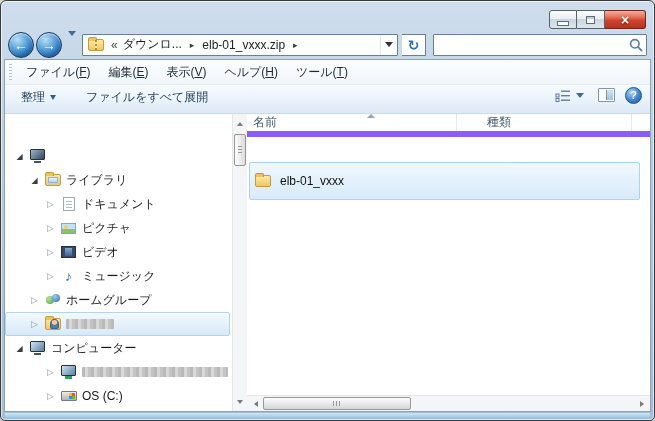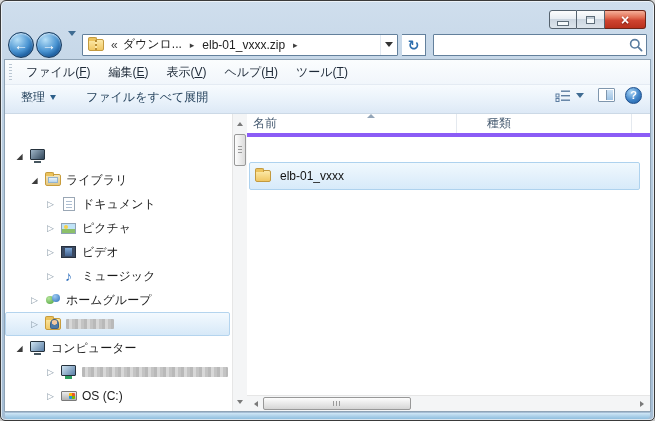--- a/index.html
+++ b/index.html
@@ -160,30 +160,30 @@
   .tri-down-s{ width:0; height:0; border-left:3.5px solid transparent; border-right:3.5px solid transparent; border-top:4px solid #7a7a7a; }
   .tri-left-s{ width:0; height:0; border-top:3.5px solid transparent; border-bottom:3.5px solid transparent; border-right:4px solid #7a7a7a; }
   .tri-right-s{ width:0; height:0; border-top:3.5px solid transparent; border-bottom:3.5px solid transparent; border-left:4px solid #7a7a7a; }
   .v-thumb{ position:absolute; left:1px; right:1px; top:20px; height:32px; border:1px solid #989898; border-radius:2px;
     background:linear-gradient(90deg,#fdfdfd,#dcdcdc); cursor:pointer; }
   .v-thumb::after{ content:""; position:absolute; left:3px; right:3px; top:50%; margin-top:-4px; height:8px;
     background:repeating-linear-gradient(#9a9a9a 0 1px, transparent 1px 3px); }
 
   
   .content{ flex:1; display:flex; flex-direction:column; min-width:0; position:relative; }
-  .col-headers{ height:23px; display:flex; border-bottom:4px solid #8b5cf6; font-size:12px; color:#44596f; flex:none; }
+  .col-headers{ height:23px; display:flex; border-bottom:6px solid #8b5cf6; font-size:12px; color:#44596f; flex:none; }
   .col{ position:relative; display:flex; align-items:center; padding-left:6px; border-right:1px solid #e4e9ef; cursor:pointer; }
   .col.name{ width:210px; }
   .col.type{ width:175px; padding-left:30px;text-align:center; }
   .col.filler{ flex:1; border-right:none; cursor:default; }
   .sort-arrow{ position:absolute; top:0; left:120px; width:0; height:0;
     border-left:4px solid transparent; border-right:4px solid transparent; border-bottom:4px solid #93a5b8; }
 
   .rows{ flex:1; padding-top:25px; }
-  .file-row{ height:28px; display:flex; align-items:center; margin:0 10px 8px 2px; cursor:pointer; font-size:12px; }
+  .file-row{ height:38px; display:flex; align-items:center; margin:0 10px 8px 2px; cursor:pointer; font-size:12px; }
   .file-row.selected{ background:linear-gradient(#f0f8fd,#d7eafa); border:1px solid #aed2ee; border-radius:2px; }
   .cell-name{ width:206px; display:flex; align-items:center; gap:6px; padding-left:4px; color:#111; }
   .cell-type{ padding-left:30px; color:#8a8a8a; }
 
   
   .h-scroll{ height:16px; background:#f4f5f6; border-top:1px solid #e6e6e6; position:relative; flex:none; }
   .h-arrow{ position:absolute; top:0; bottom:0; width:15px; display:flex; align-items:center; justify-content:center; cursor:pointer; }
   .h-arrow.left{ left:1px; } .h-arrow.right{ right:1px; }
   .h-thumb{ position:absolute; top:1px; bottom:1px; left:16px; width:148px; border:1px solid #989898; border-radius:2px;
     background:linear-gradient(#fdfdfd,#d5d5d5); cursor:pointer; }

